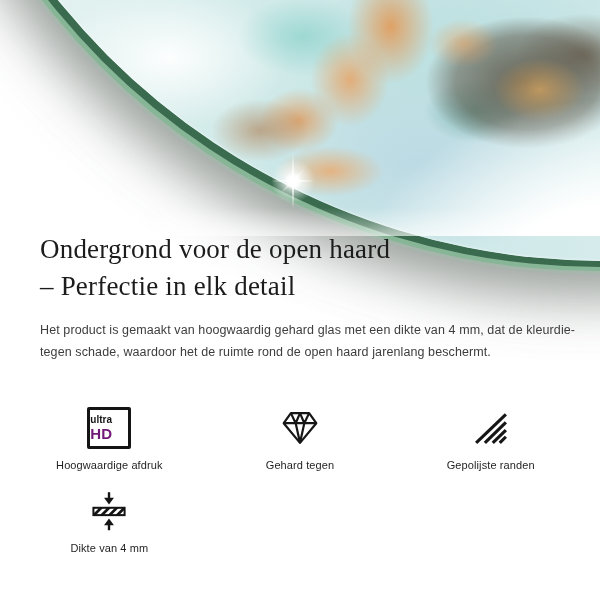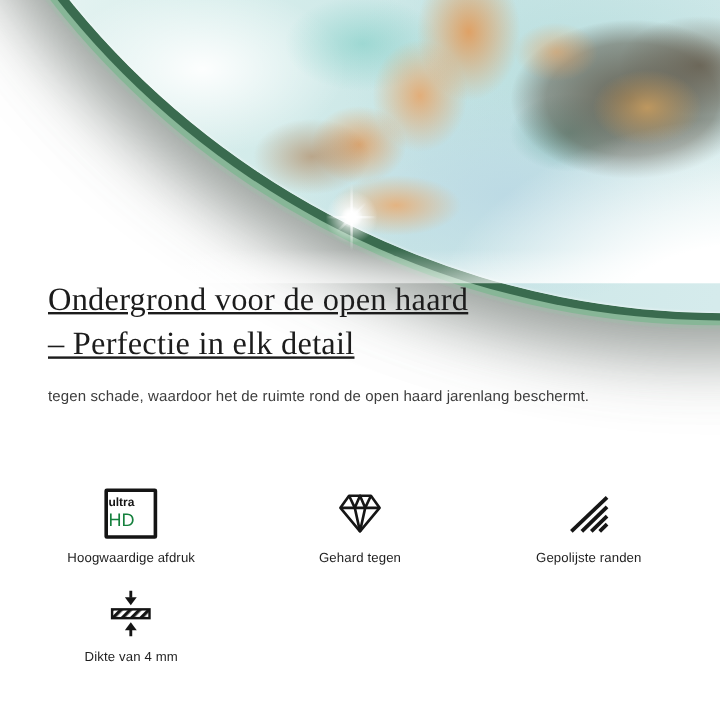--- a/index.html
+++ b/index.html
@@ -52,41 +52,41 @@
   .sparkle .d{left:-1px;top:-17px;width:2px;height:34px;transform:rotate(45deg);opacity:.7;}
   .hero-fade{position:absolute;left:0;top:0;width:600px;height:236px;z-index:4;pointer-events:none;
     background:
       radial-gradient(ellipse 330px 240px at 620px 295px, #ffffff 38%, rgba(255,255,255,0) 82%),
       linear-gradient(to bottom, rgba(255,255,255,0) 88%, rgba(255,255,255,0.55) 100%);}
 
   
   .content{position:absolute;left:40px;right:30px;top:231px;z-index:5;}
   h1{
     margin:0;font-family:"Liberation Serif","DejaVu Serif",serif;
-    font-weight:400;font-size:27px;line-height:37px;color:#1c1c1c;letter-spacing:0.2px;text-decoration:underline;
+    font-weight:400;font-size:27px;line-height:37px;color:#1c1c1c;letter-spacing:0.2px;
   }
   h1 span{display:block;white-space:nowrap;}
   .desc{margin:14px 0 0 0;font-size:12.5px;line-height:22px;color:#3d3d3d;letter-spacing:0.1px;}
   .desc span{display:block;white-space:nowrap;}
 
   
   .features{
     position:absolute;left:0;top:402px;width:600px;box-sizing:border-box;
     padding:0 14px;display:grid;grid-template-columns:repeat(3,1fr);row-gap:14px;z-index:5;
   }
   .feature{display:flex;flex-direction:column;align-items:center;}
   .icon-box{height:52px;display:flex;align-items:center;justify-content:center;}
   .feature .label{margin-top:5px;font-size:11px;color:#1f1f1f;letter-spacing:0.1px;}
   .icon-box svg{display:block;}
   .uhd-box{
     width:38px;height:36px;border:3px solid #141414;border-radius:2px;
     display:flex;flex-direction:column;align-items:flex-start;justify-content:center;line-height:1;
   }
   .uhd-box .u{font-size:10px;font-weight:600;color:#141414;margin-bottom:1px;}
-  .uhd-box .hd{font-size:15px;font-weight:400;color:#15803d;}
+  .uhd-box .hd{font-size:15px;font-weight:700;color:#701a75;}
 </style>
 </head>
 <body>
 
 <div class="page">
 
   <div class="hero">
     <div class="glass-disc"></div>
     <div class="sparkle">
       <i class="glow"></i>
@@ -97,20 +97,21 @@
     </div>
     <div class="hero-fade"></div>
   </div>
 
   <div class="content">
     <h1>
       <span>Ondergrond voor de open haard</span>
       <span>– Perfectie in elk detail</span>
     </h1>
     <p class="desc">
+      <span>Het product is gemaakt van hoogwaardig gehard glas met een dikte van 4 mm, dat de kleurdie-</span>
       <span>tegen schade, waardoor het de ruimte rond de open haard jarenlang beschermt.</span>
     </p>
   </div>
 
   <div class="features">
 
 
     <div class="feature">
       <div class="icon-box">
         <div class="uhd-box">

